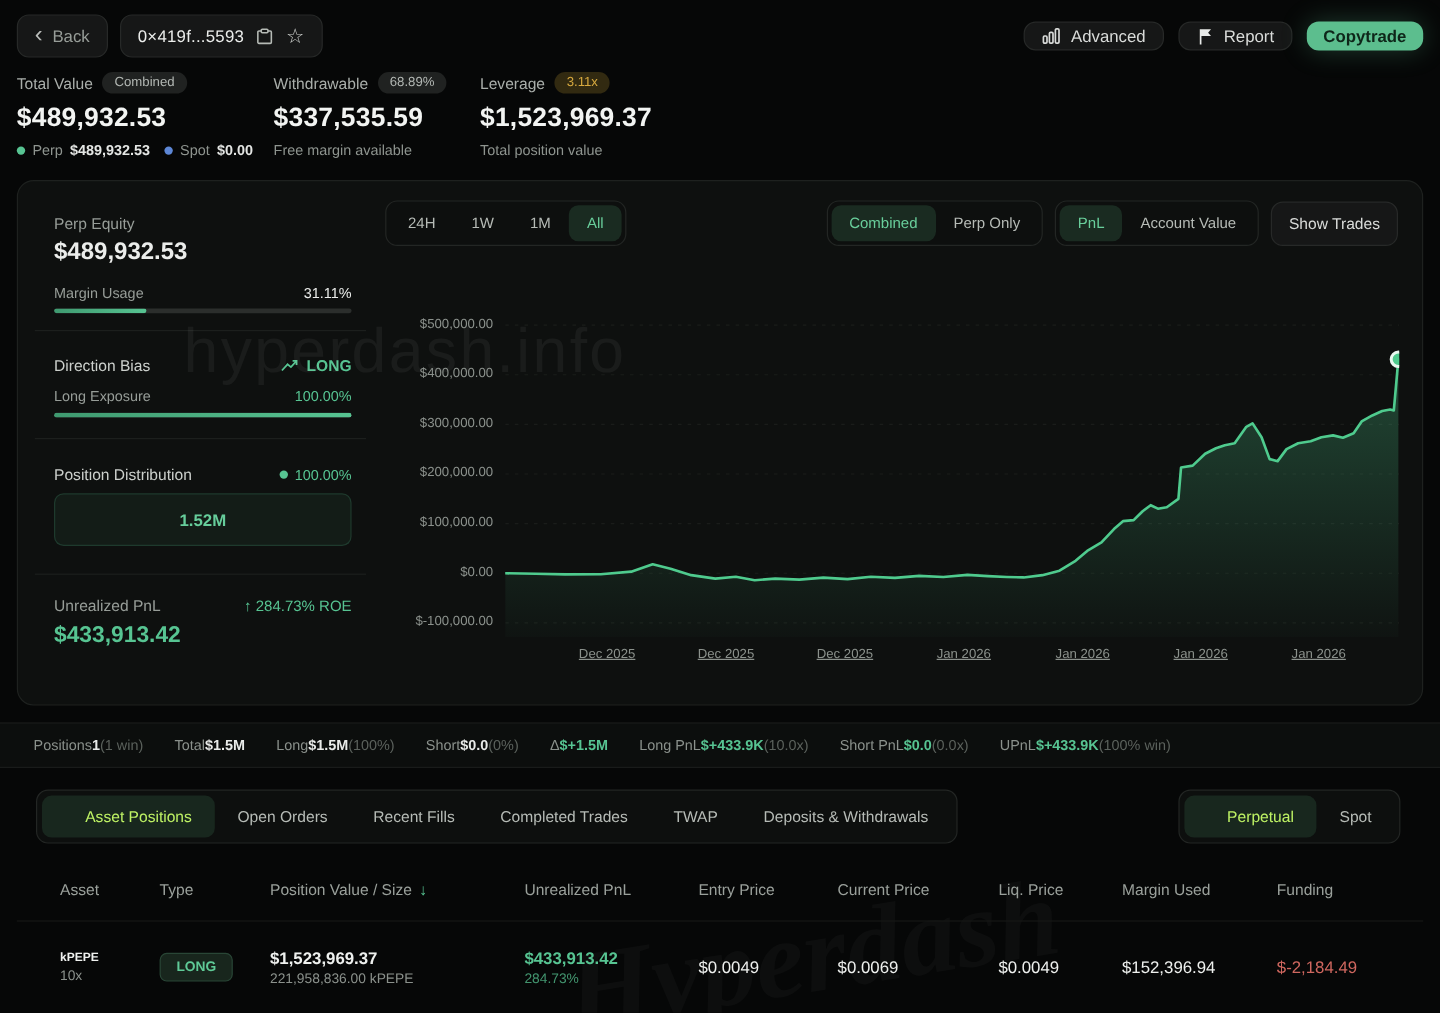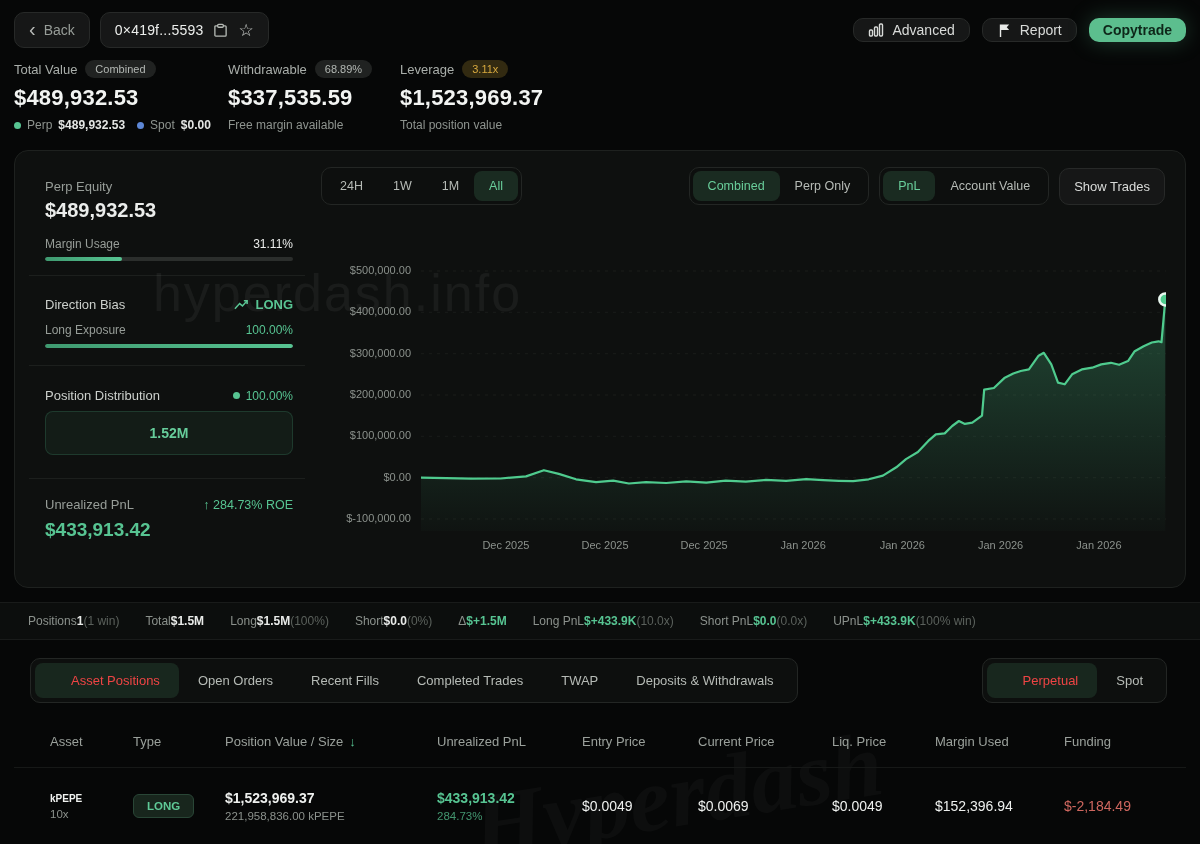--- a/index.html
+++ b/index.html
@@ -64,41 +64,41 @@
   .ctrl-gap { margin-left:10px; }
   .show-trades { height:37px; font-size:13px; }
   .allpnl { position:absolute; right:26px; top:64px; text-align:right; }
   .allpnl-label { font-size:13px; color:#9aa09b; }
   .allpnl-value { font-size:20px; color:#57c492; font-weight:bold; margin-top:4px; letter-spacing:.2px;}
   
   .y-axis { position:absolute; left:306px; top:105px; width:90px; height:275px; }
   .y-axis div { position:absolute; right:0; font-size:11px; color:#8b918c; white-space:nowrap;}
   .chart-wrap { position:absolute; left:406px; top:105px; width:745px; height:275px; }
   .x-axis { position:absolute; left:406px; top:388px; width:745px; height:16px; }
-  .x-axis div { position:absolute; transform:translateX(-50%); font-size:11px; color:#8b918c; white-space:nowrap;}
+  .x-axis div { position:absolute; transform:translateX(-50%); font-size:11px; color:#8b918c; white-space:nowrap;text-decoration:underline;}
   .chart-watermark {
     position:absolute; left:0; width:745px; top:112px; text-align:center;
     transform:translateX(-50px);
     font-size:52px; color:rgba(255,255,255,.05); letter-spacing:2px; pointer-events:none;
   }
   
   .summary {
     position:absolute; top:602px; left:0; right:0; height:38px;
     background:#0c0e0d; border-top:1px solid #191b1a; border-bottom:1px solid #191b1a;
     display:flex; align-items:center; padding:0 28px; gap:26px; font-size:12px; white-space:nowrap;
   }
   .sum-item { display:flex; gap:0; align-items:center; }
   .sum-label { color:#8b918c; }
   .sum-value { color:#e9ebe9; font-weight:bold; }
   .sum-value.gv { color:#57c492; }
   .sum-extra { color:#5b615c; }
   
   .tabs-row { position:absolute; top:658px; left:30px; right:33px; display:flex; align-items:center; }
   .tab { padding:10px 19px; font-size:13px; color:#b6bbb6; border-radius:8px; cursor:pointer; white-space:nowrap;}
-  .tab.active { background:#18271e; color:#ef4444;padding-left:36px; }
+  .tab.active { background:#18271e; color:#bef264;padding-left:36px; }
   
   .table { position:absolute; top:716px; left:14px; right:14px; }
   .thead, .trow {
     display:grid;
     grid-template-columns:83px 92px 212px 145px 116px 134px 103px 129px 1fr;
     padding-left:36px; align-items:center;
   }
   .thead { height:52px; font-size:13px; color:#9aa09b; border-bottom:1px solid #161817; }
   .trow { height:76px; font-size:14px; }
   .cell-sub { font-size:11.5px; color:#8b918c; margin-top:4px; }

